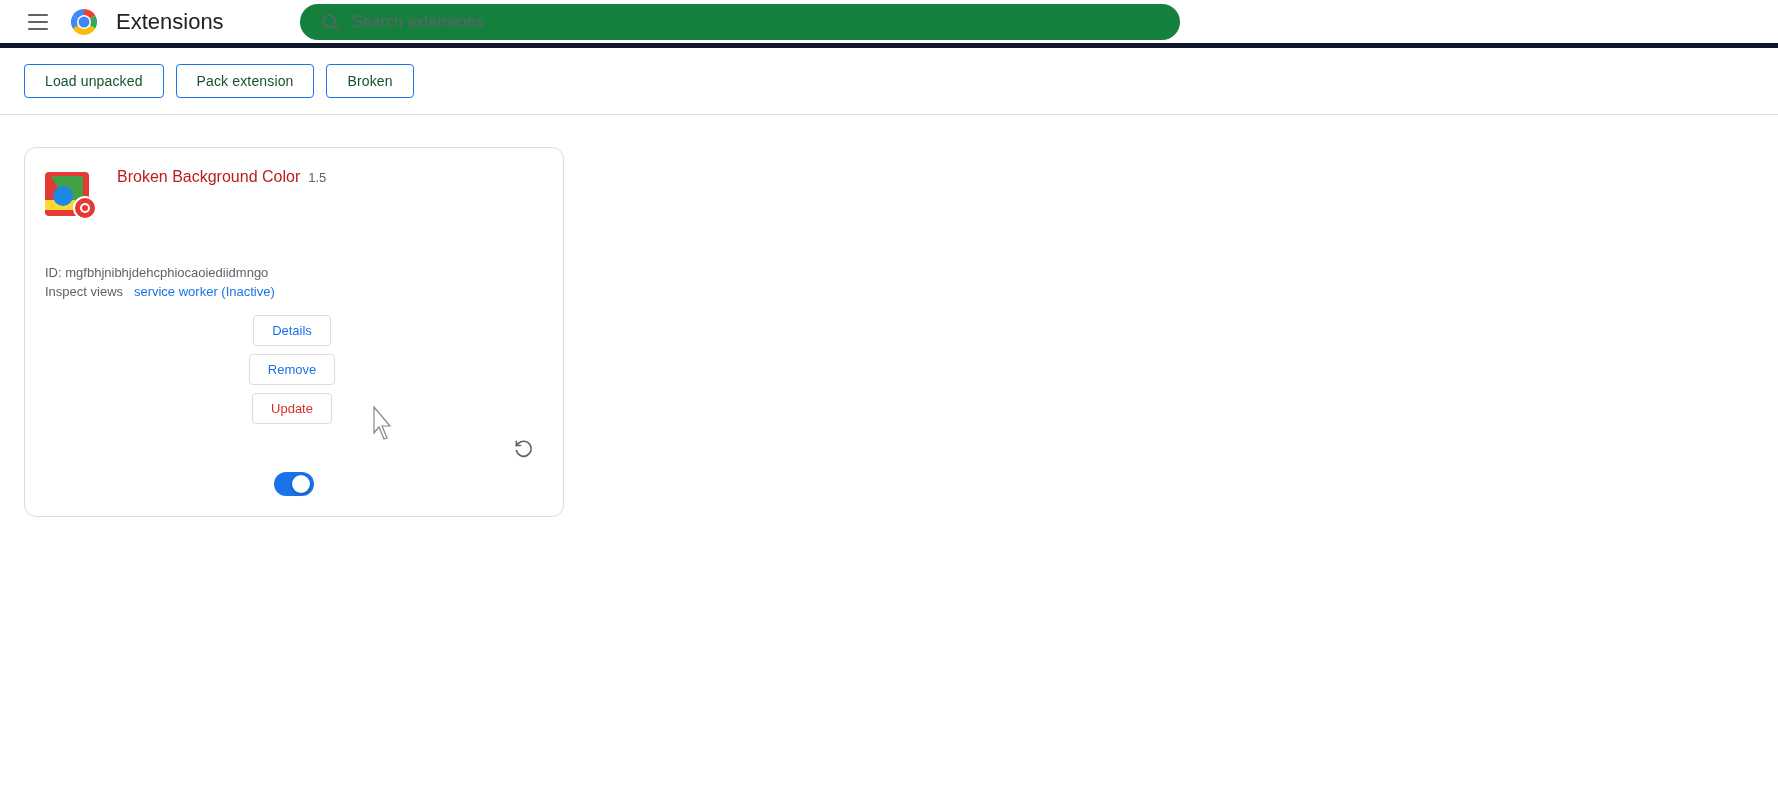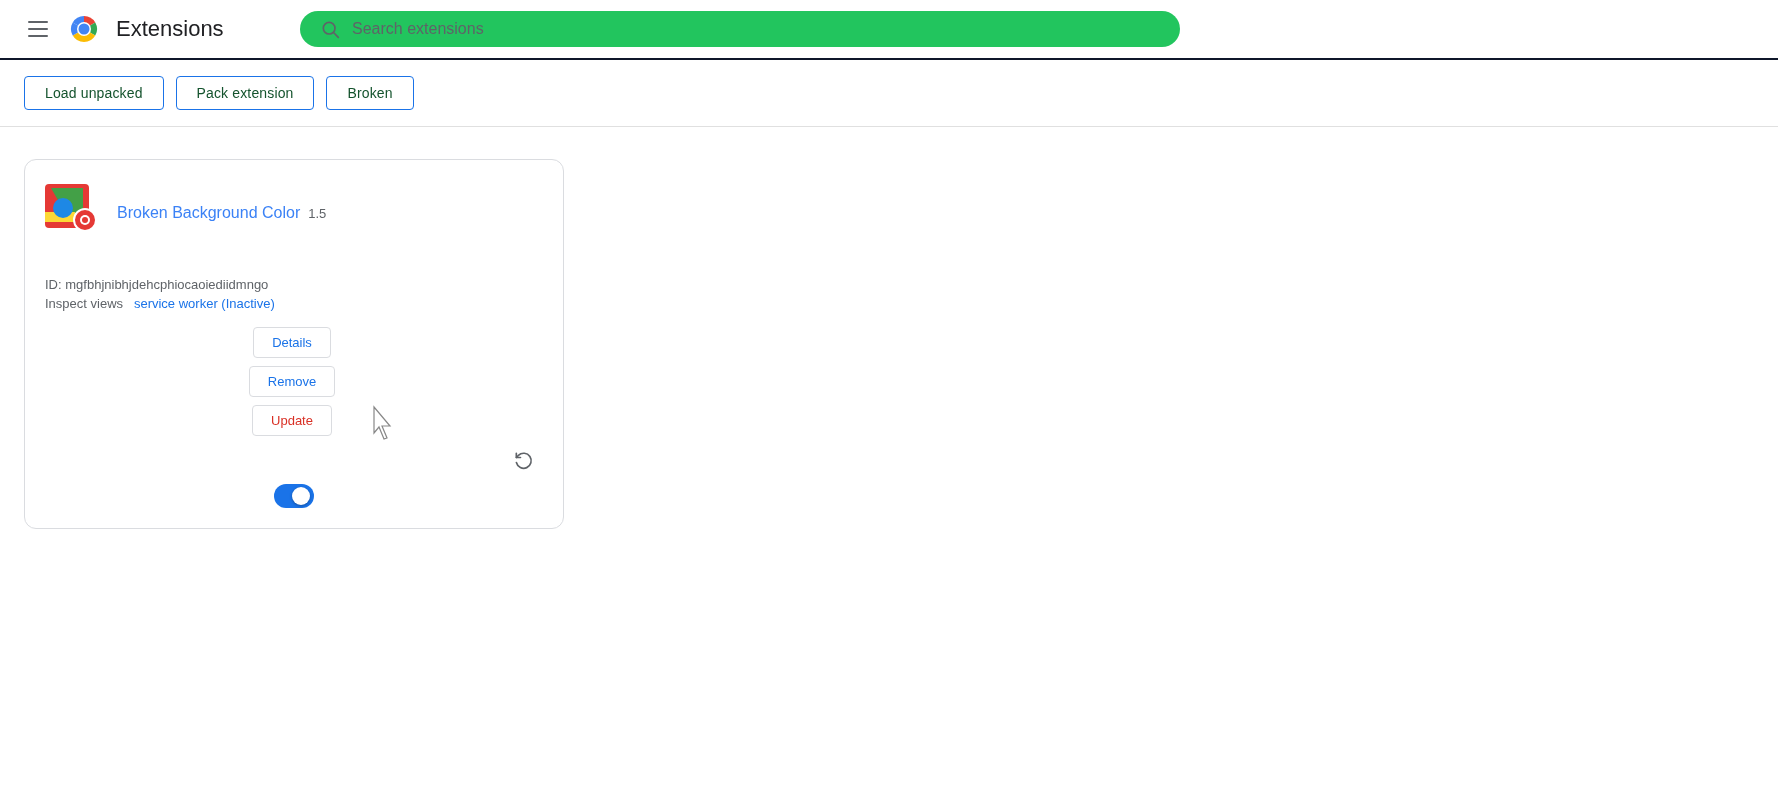--- a/index.html
+++ b/index.html
@@ -10,22 +10,22 @@
       font-size: 14px;
       width: 1778px;
       min-height: 800px;
     }
 
     
     .header {
       display: flex;
       align-items: center;
       padding: 0 24px;
-      height: 60px;
-      border-bottom: 2px solid #0f172a;
+      height: 48px;
+      border-bottom: 5px solid #0f172a;
       gap: 16px;
     }
 
     .header-left {
       display: flex;
       align-items: center;
       gap: 16px;
       min-width: 260px;
     }
 
@@ -57,21 +57,21 @@
     }
 
     .search-bar-wrapper {
       flex: 1;
       max-width: 880px;
     }
 
     .search-bar {
       display: flex;
       align-items: center;
-      background: #22c55e;
+      background: #15803d;
       border-radius: 24px;
       padding: 8px 20px;
       gap: 12px;
       width: 100%;
     }
 
     .search-icon-svg {
       color: #5f6368;
       flex-shrink: 0;
     }
@@ -144,22 +144,21 @@
     .ext-name-row {
       display: flex;
       align-items: baseline;
       gap: 8px;
       margin-bottom: 4px;
     }
 
     .ext-name {
       font-size: 16px;
       font-weight: 500;
-      color: #3b82f6;
-      margin-top: 24px;
+      color: #b91c1c;
     }
 
     .ext-version {
       font-size: 13px;
       color: #5f6368;
     }
 
     .ext-description {
       font-size: 13px;
       color: #5f6368;

